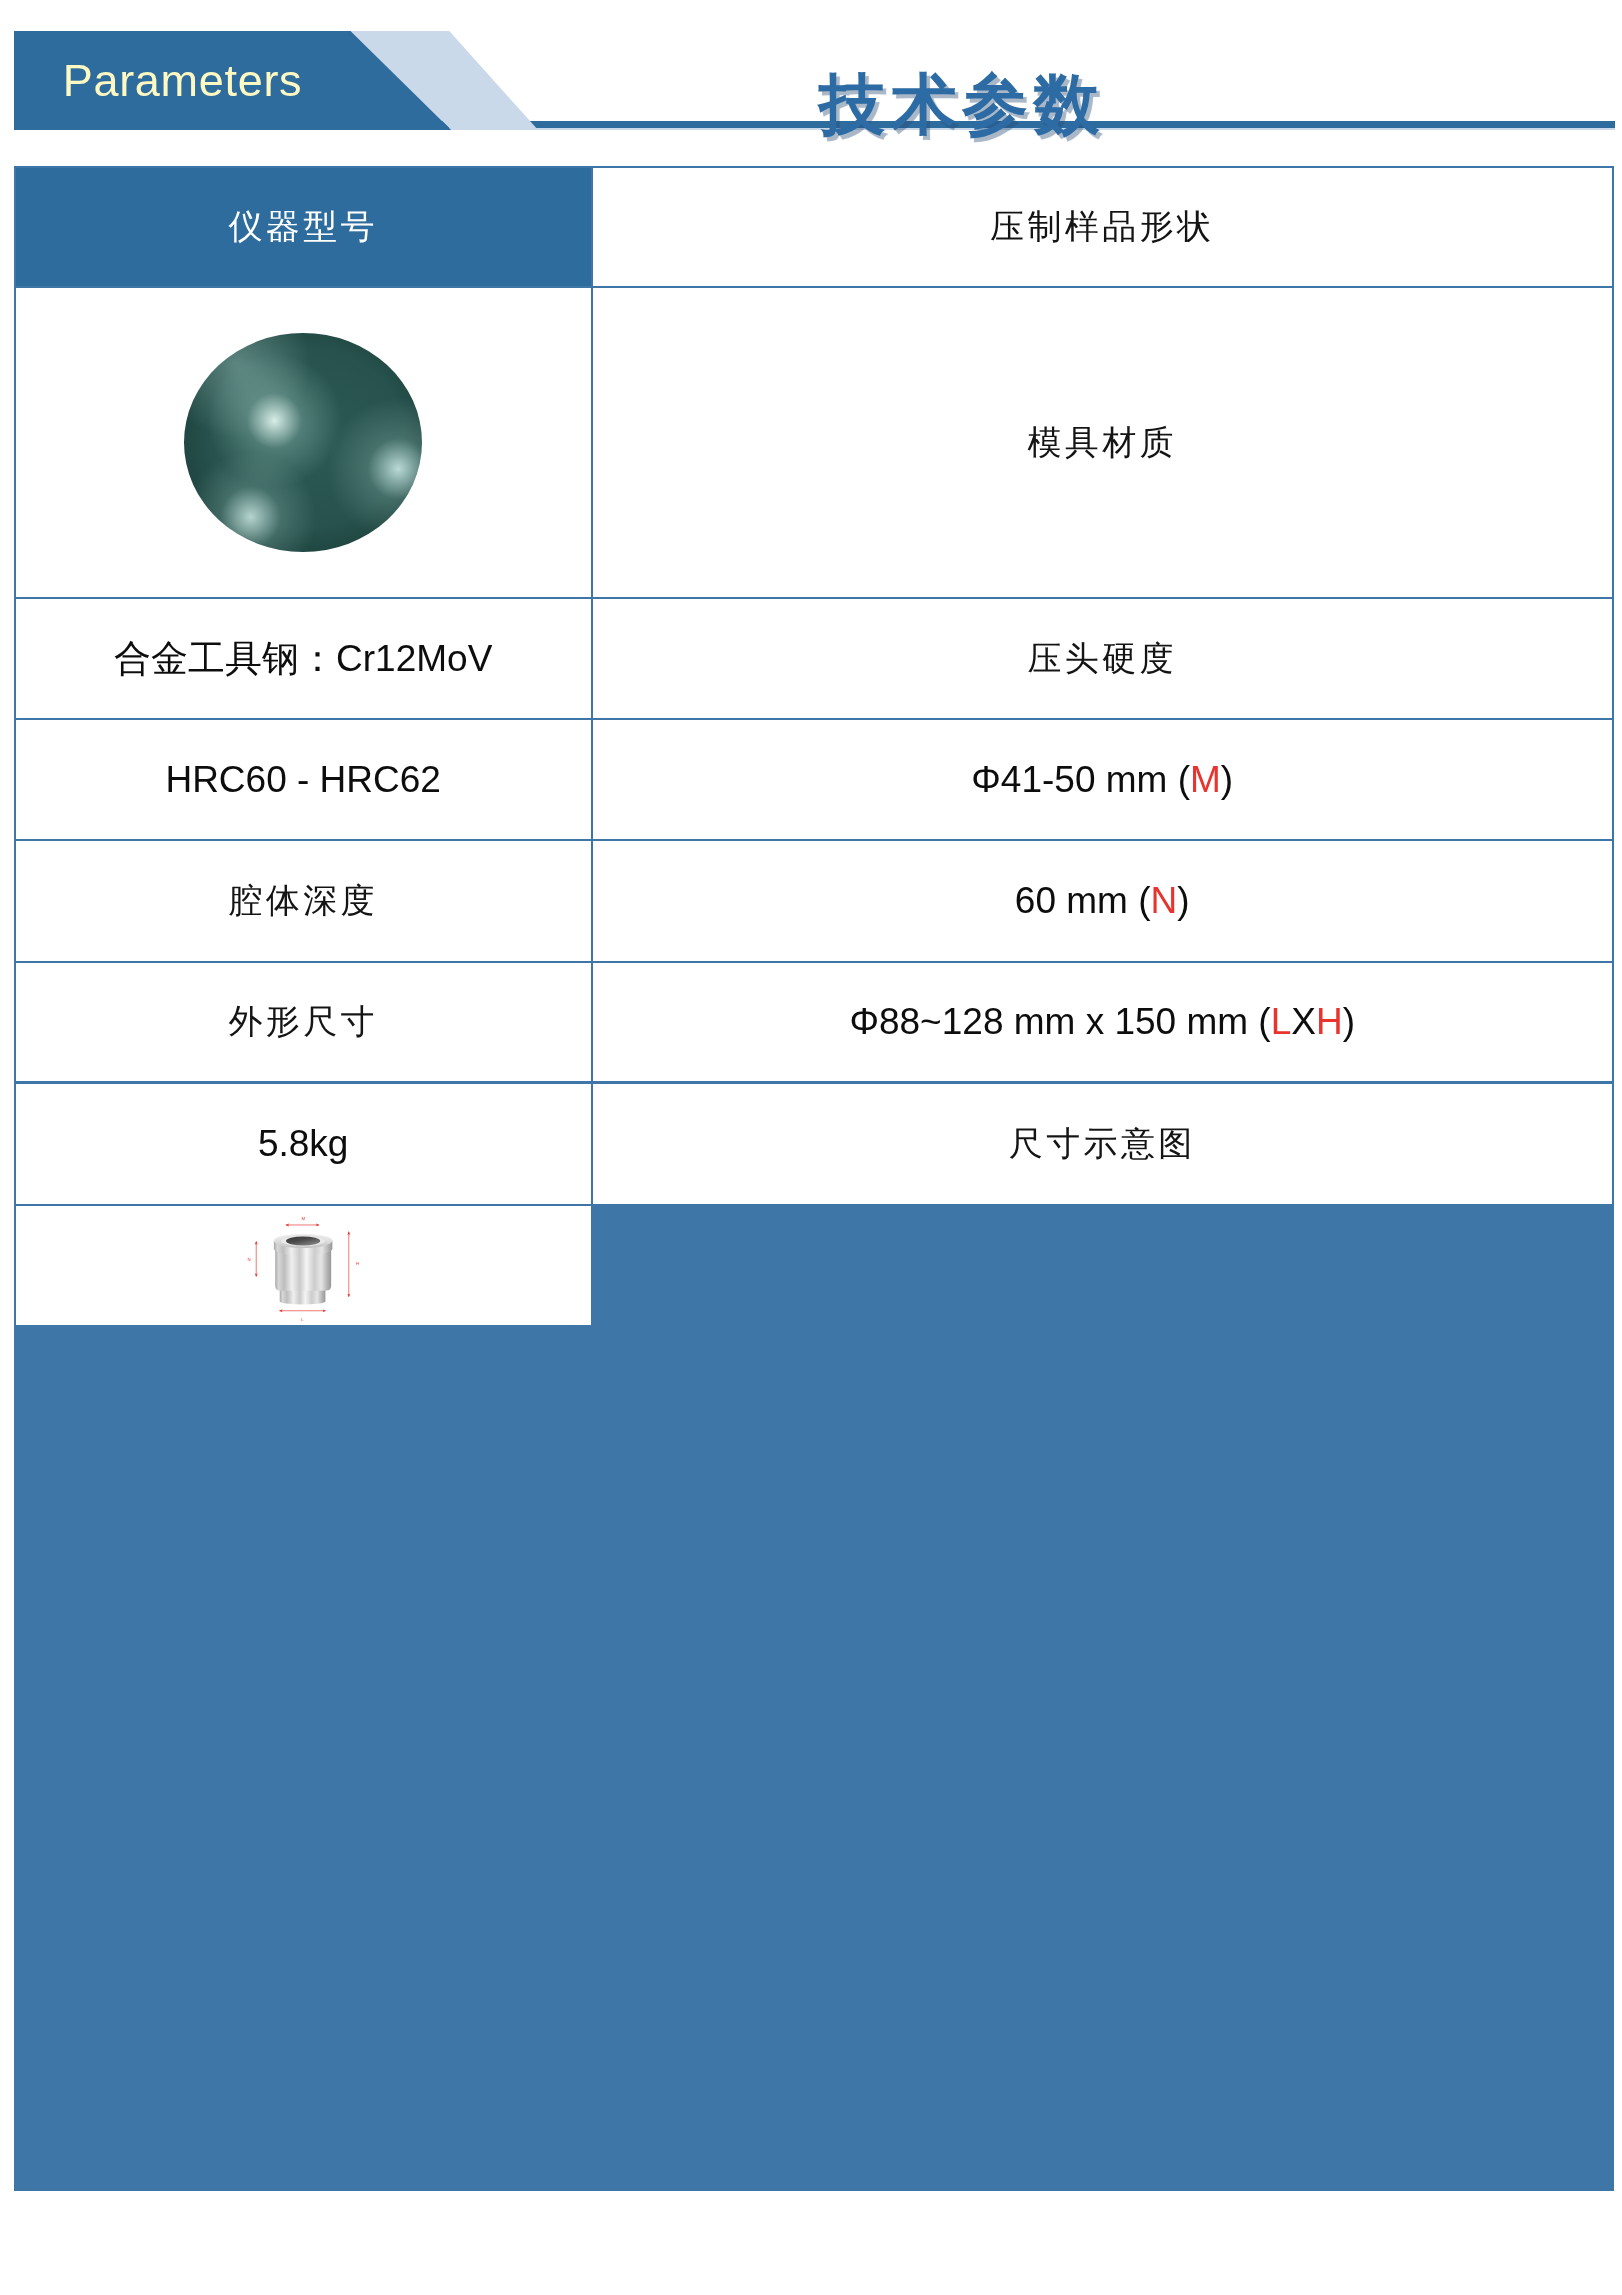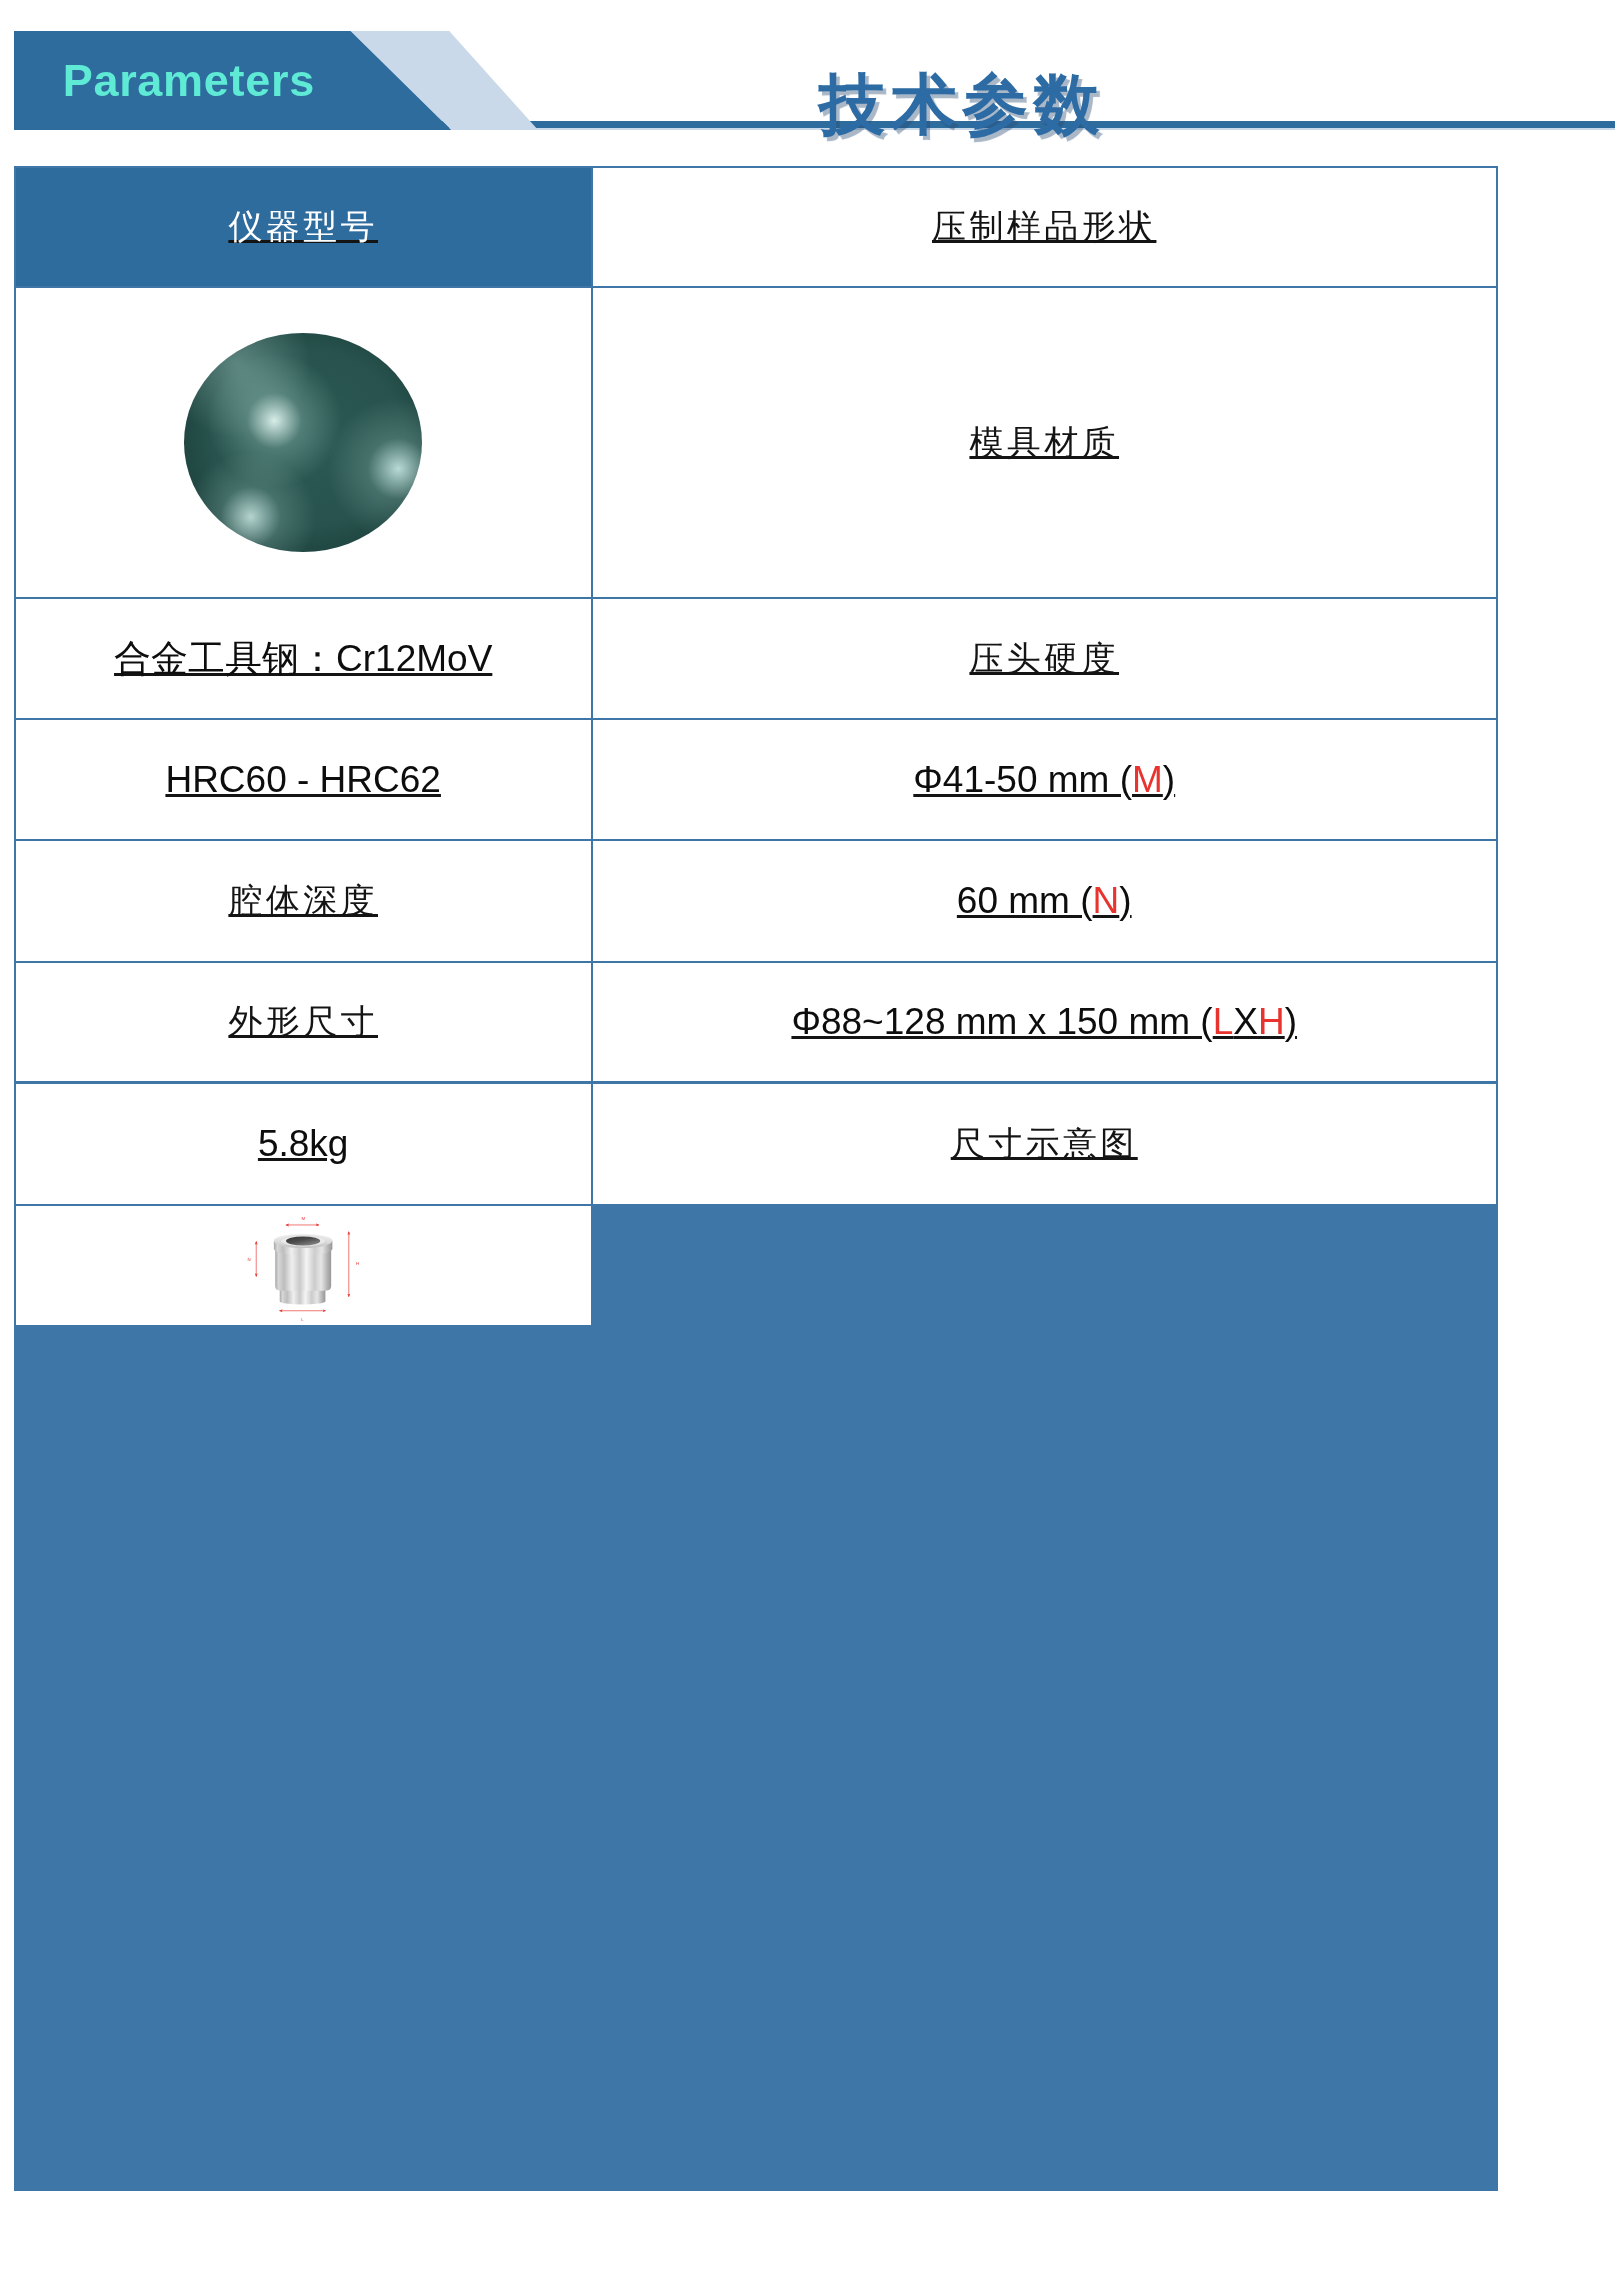--- a/index.html
+++ b/index.html
@@ -27,38 +27,37 @@
     background:var(--light-blue);
     clip-path:polygon(1% 0,52.5% 0,99% 100%,53.6% 100%);
   }
   .ribbon-dark{
     position:absolute;left:13.7px;top:31px;width:441px;height:99px;
     background:var(--header-blue);
     clip-path:polygon(0 0,76.4% 0,99.2% 100%,0 100%);
     display:flex;align-items:center;padding-left:49px;
   }
   .ribbon-dark .en{
-    color:#5eead4;font-size:45px;font-weight:bold;letter-spacing:0.7px;
+    color:#fef9c3;font-size:45px;font-weight:normal;letter-spacing:0.7px;
   }
   .page-title{
     position:absolute;left:819px;top:30px;
     font-size:66px;font-weight:900;letter-spacing:5.5px;color:var(--title-blue);
     text-shadow:3.4px 4.1px 0.7px rgba(40,75,115,0.40);
     margin-top:30px;
   }
 
   
   .spec-table{
-    position:absolute;left:13.7px;top:166px;width:1484px;
+    position:absolute;left:13.7px;top:166px;width:1600px;
     display:grid;
     grid-template-columns:575px 1fr;
     grid-template-rows:118px 309px 119px 119px 120px 118px 120px 119px 862px;
     gap:2.1px;background:var(--border-blue);
     border:2.1px solid var(--border-blue);
-    text-decoration:underline;
   }
   .cell{background:#fff;display:flex;align-items:center;justify-content:center}
   .hcell{background:var(--header-blue);color:#fff}
   .lbl{font-size:34px;letter-spacing:3.4px;font-weight:400}
   .hlbl{font-size:34px;letter-spacing:3.4px}
   .hval{font-size:40px;letter-spacing:0.7px}
   .val{font-size:37px;letter-spacing:0;color:#0d0d0d}
   .val .red{color:var(--accent-red)}
 
   

